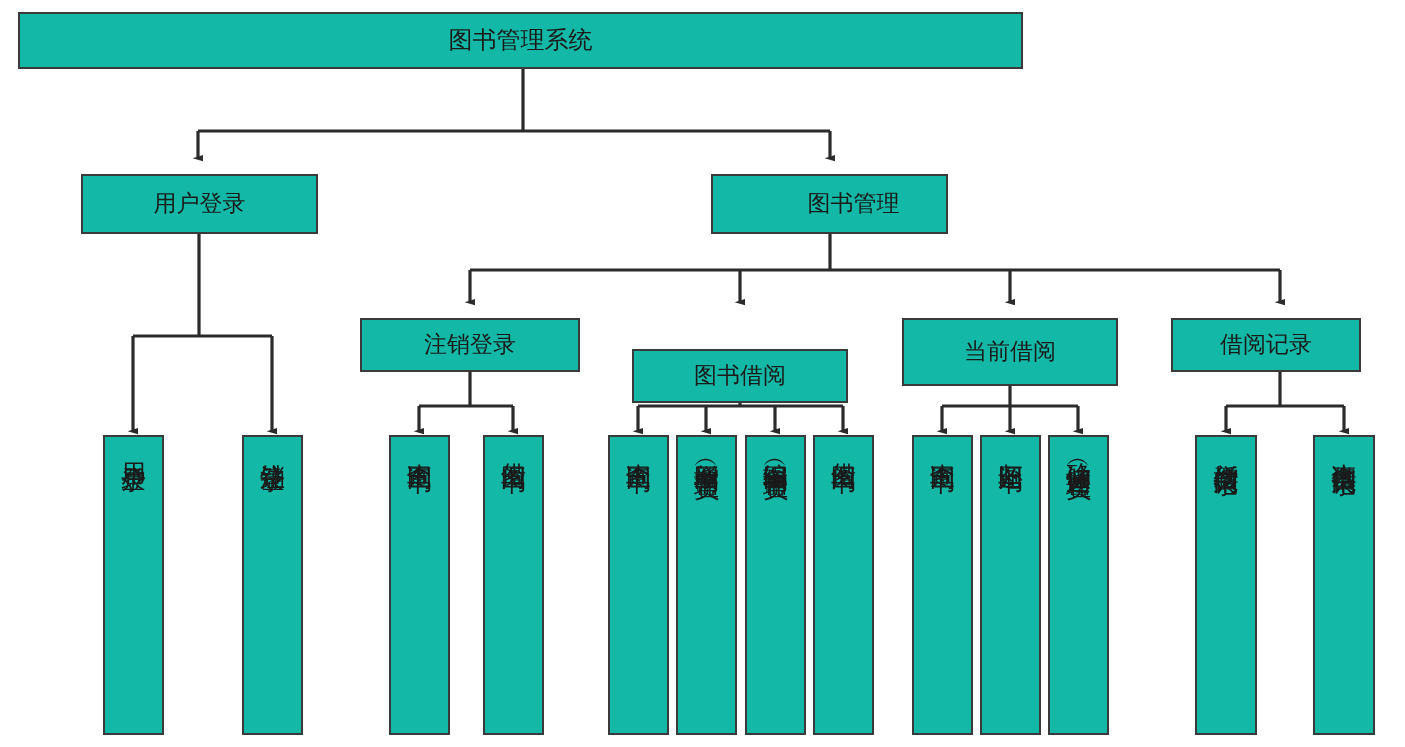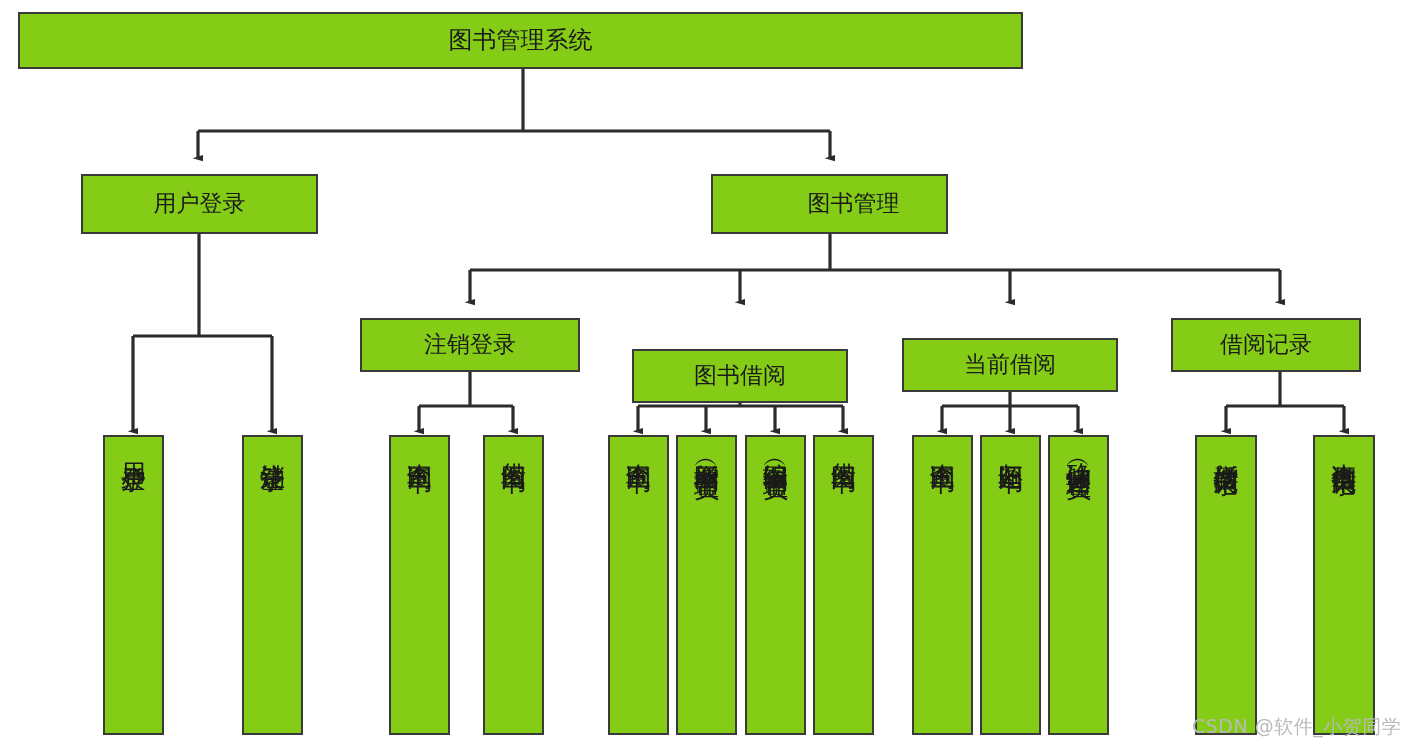--- a/index.html
+++ b/index.html
@@ -19,21 +19,21 @@
     position: absolute;
     left: 0;
     top: 0;
     width: 1405px;
     height: 747px;
     pointer-events: none;
   }
   .node {
     position: absolute;
     box-sizing: border-box;
-    background: #84cc16;
+    background: #14b8a6;
     border: 2px solid #3a3a3a;
     display: flex;
     align-items: center;
     justify-content: center;
     z-index: 2;
   }
   .node .label {
     color: #1a1a1a;
     line-height: 1.18;
     white-space: pre;
@@ -133,21 +133,21 @@
   <div class="node horiz" style="left:711px; top:174px; width:237px; height:60px;padding-left:48px;">
     <span class="label">图书管理</span>
   </div>
 
   <div class="node horiz" style="left:360px; top:318px; width:220px; height:54px;">
     <span class="label">注销登录</span>
   </div>
   <div class="node horiz" style="left:632px; top:318px; width:216px; height:54px;margin-top:31px;">
     <span class="label">图书借阅</span>
   </div>
-  <div class="node horiz" style="left:902px; top:318px; width:216px; height:54px;margin-top:20px;">
+  <div class="node horiz" style="left:902px; top:318px; width:216px; height:68px;">
     <span class="label">当前借阅</span>
   </div>
   <div class="node horiz" style="left:1171px; top:318px; width:190px; height:54px;">
     <span class="label">借阅记录</span>
   </div>
 
   <div class="node vert" style="left:103px; top:435px; width:61px; height:300px;">
     <span class="label">用户登录</span>
   </div>
   <div class="node vert" style="left:242px; top:435px; width:61px; height:300px;">
@@ -184,15 +184,14 @@
     <span class="label">确认归还（管理员）</span>
   </div>
 
   <div class="node vert" style="left:1195px; top:435px; width:62px; height:300px;">
     <span class="label">新增借阅记录</span>
   </div>
   <div class="node vert" style="left:1313px; top:435px; width:62px; height:300px;">
     <span class="label">查询借阅记录</span>
   </div>
 
-  <div class="watermark">CSDN @软件_小贺同学</div>
 
 </div>
 
 </body></html>

